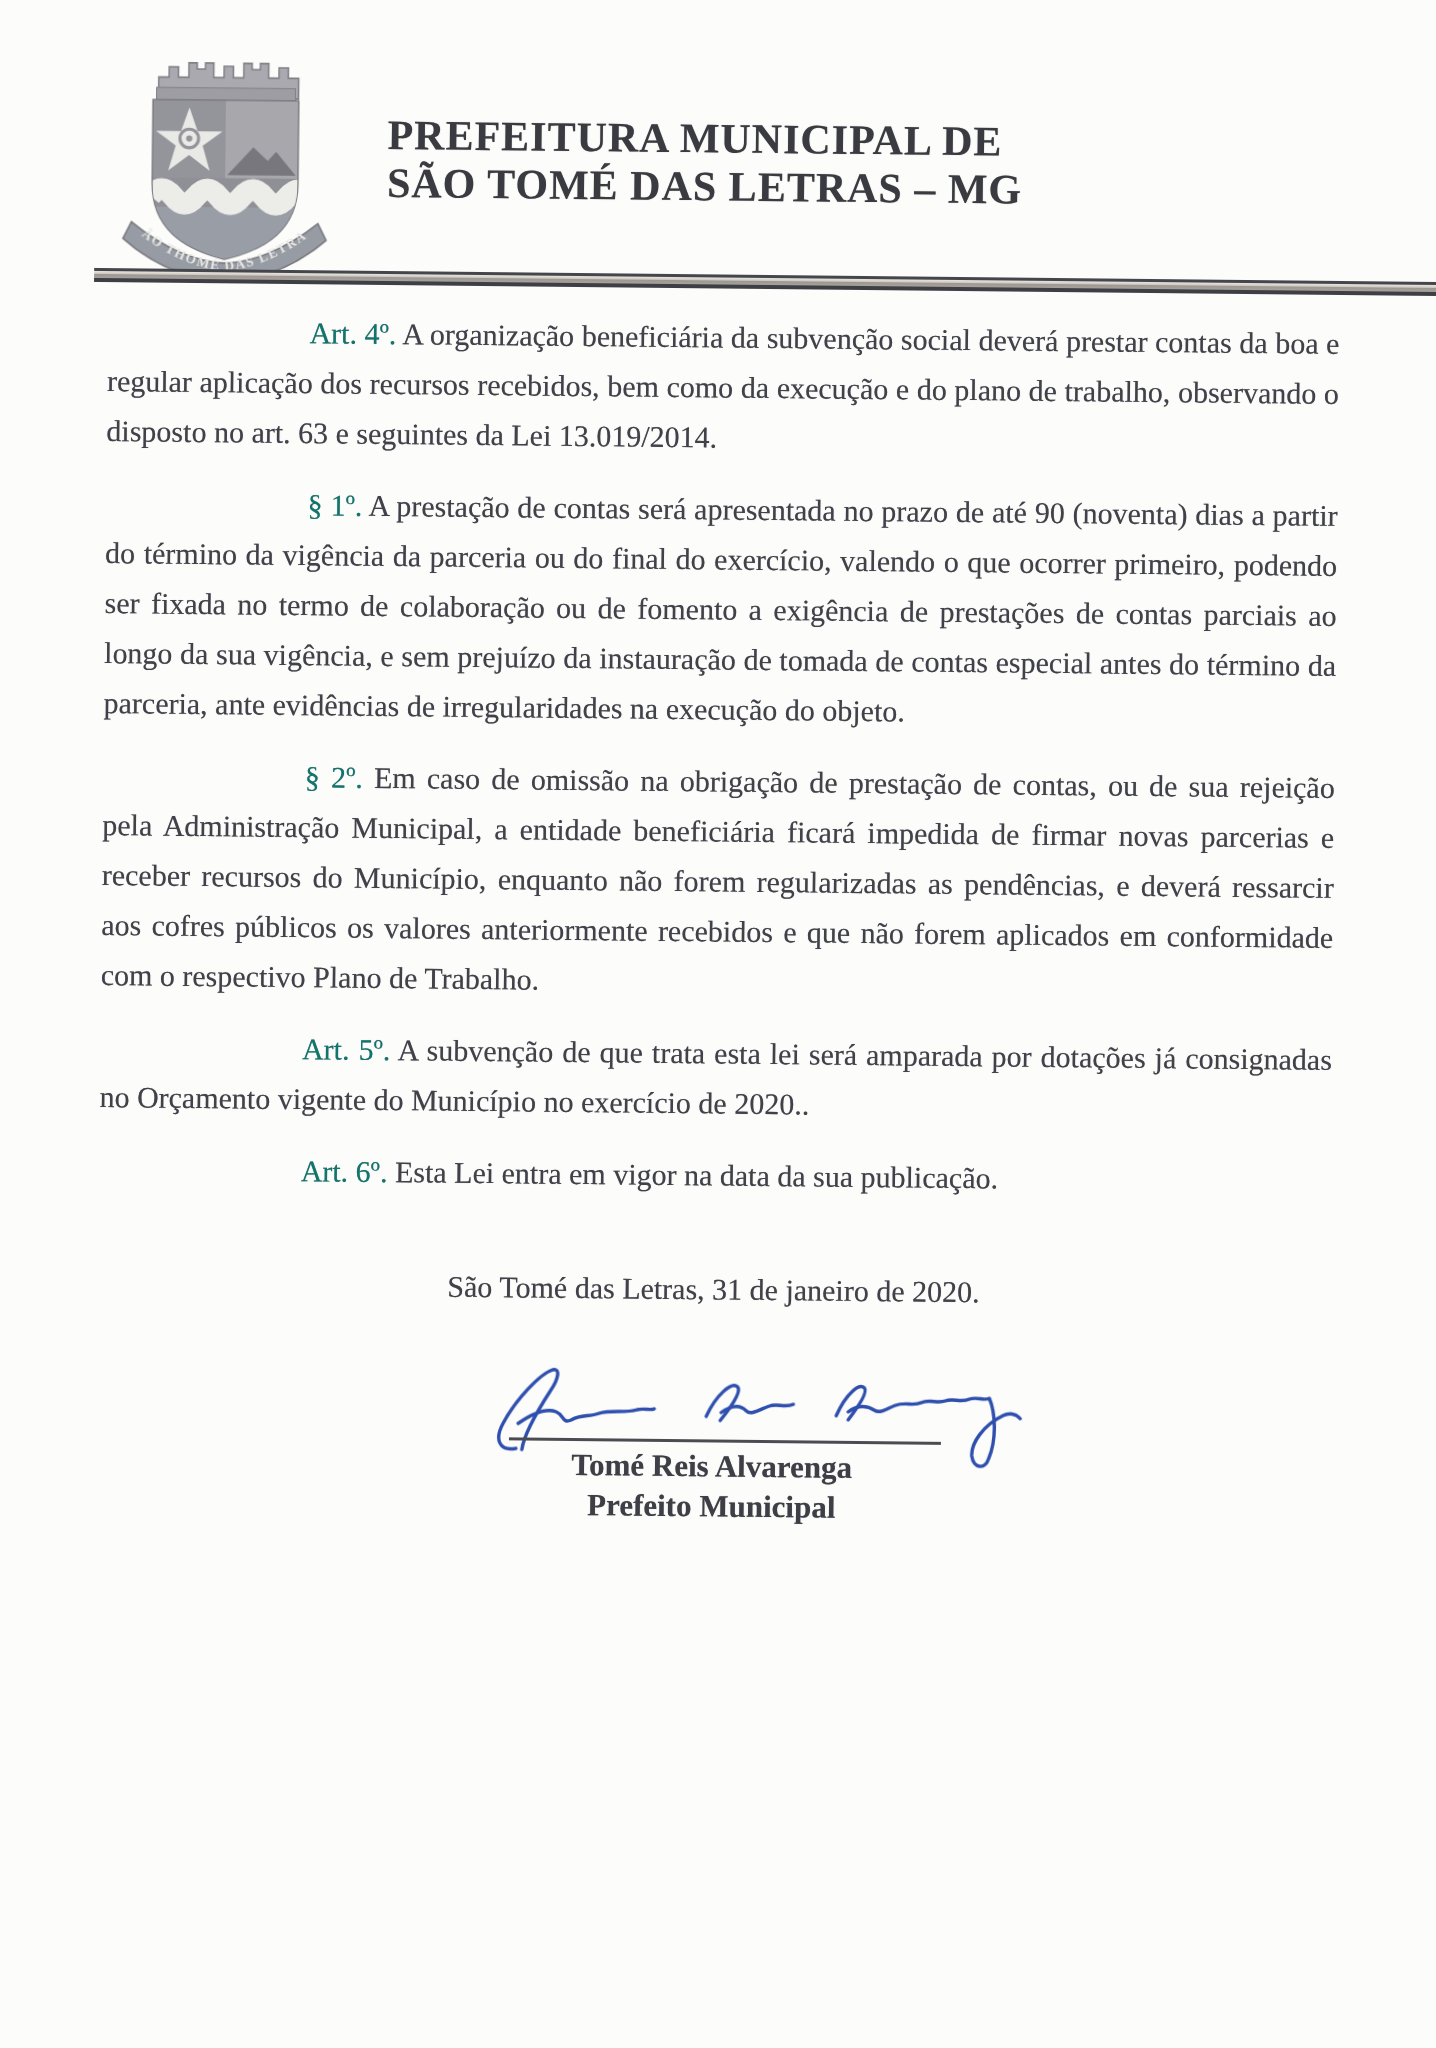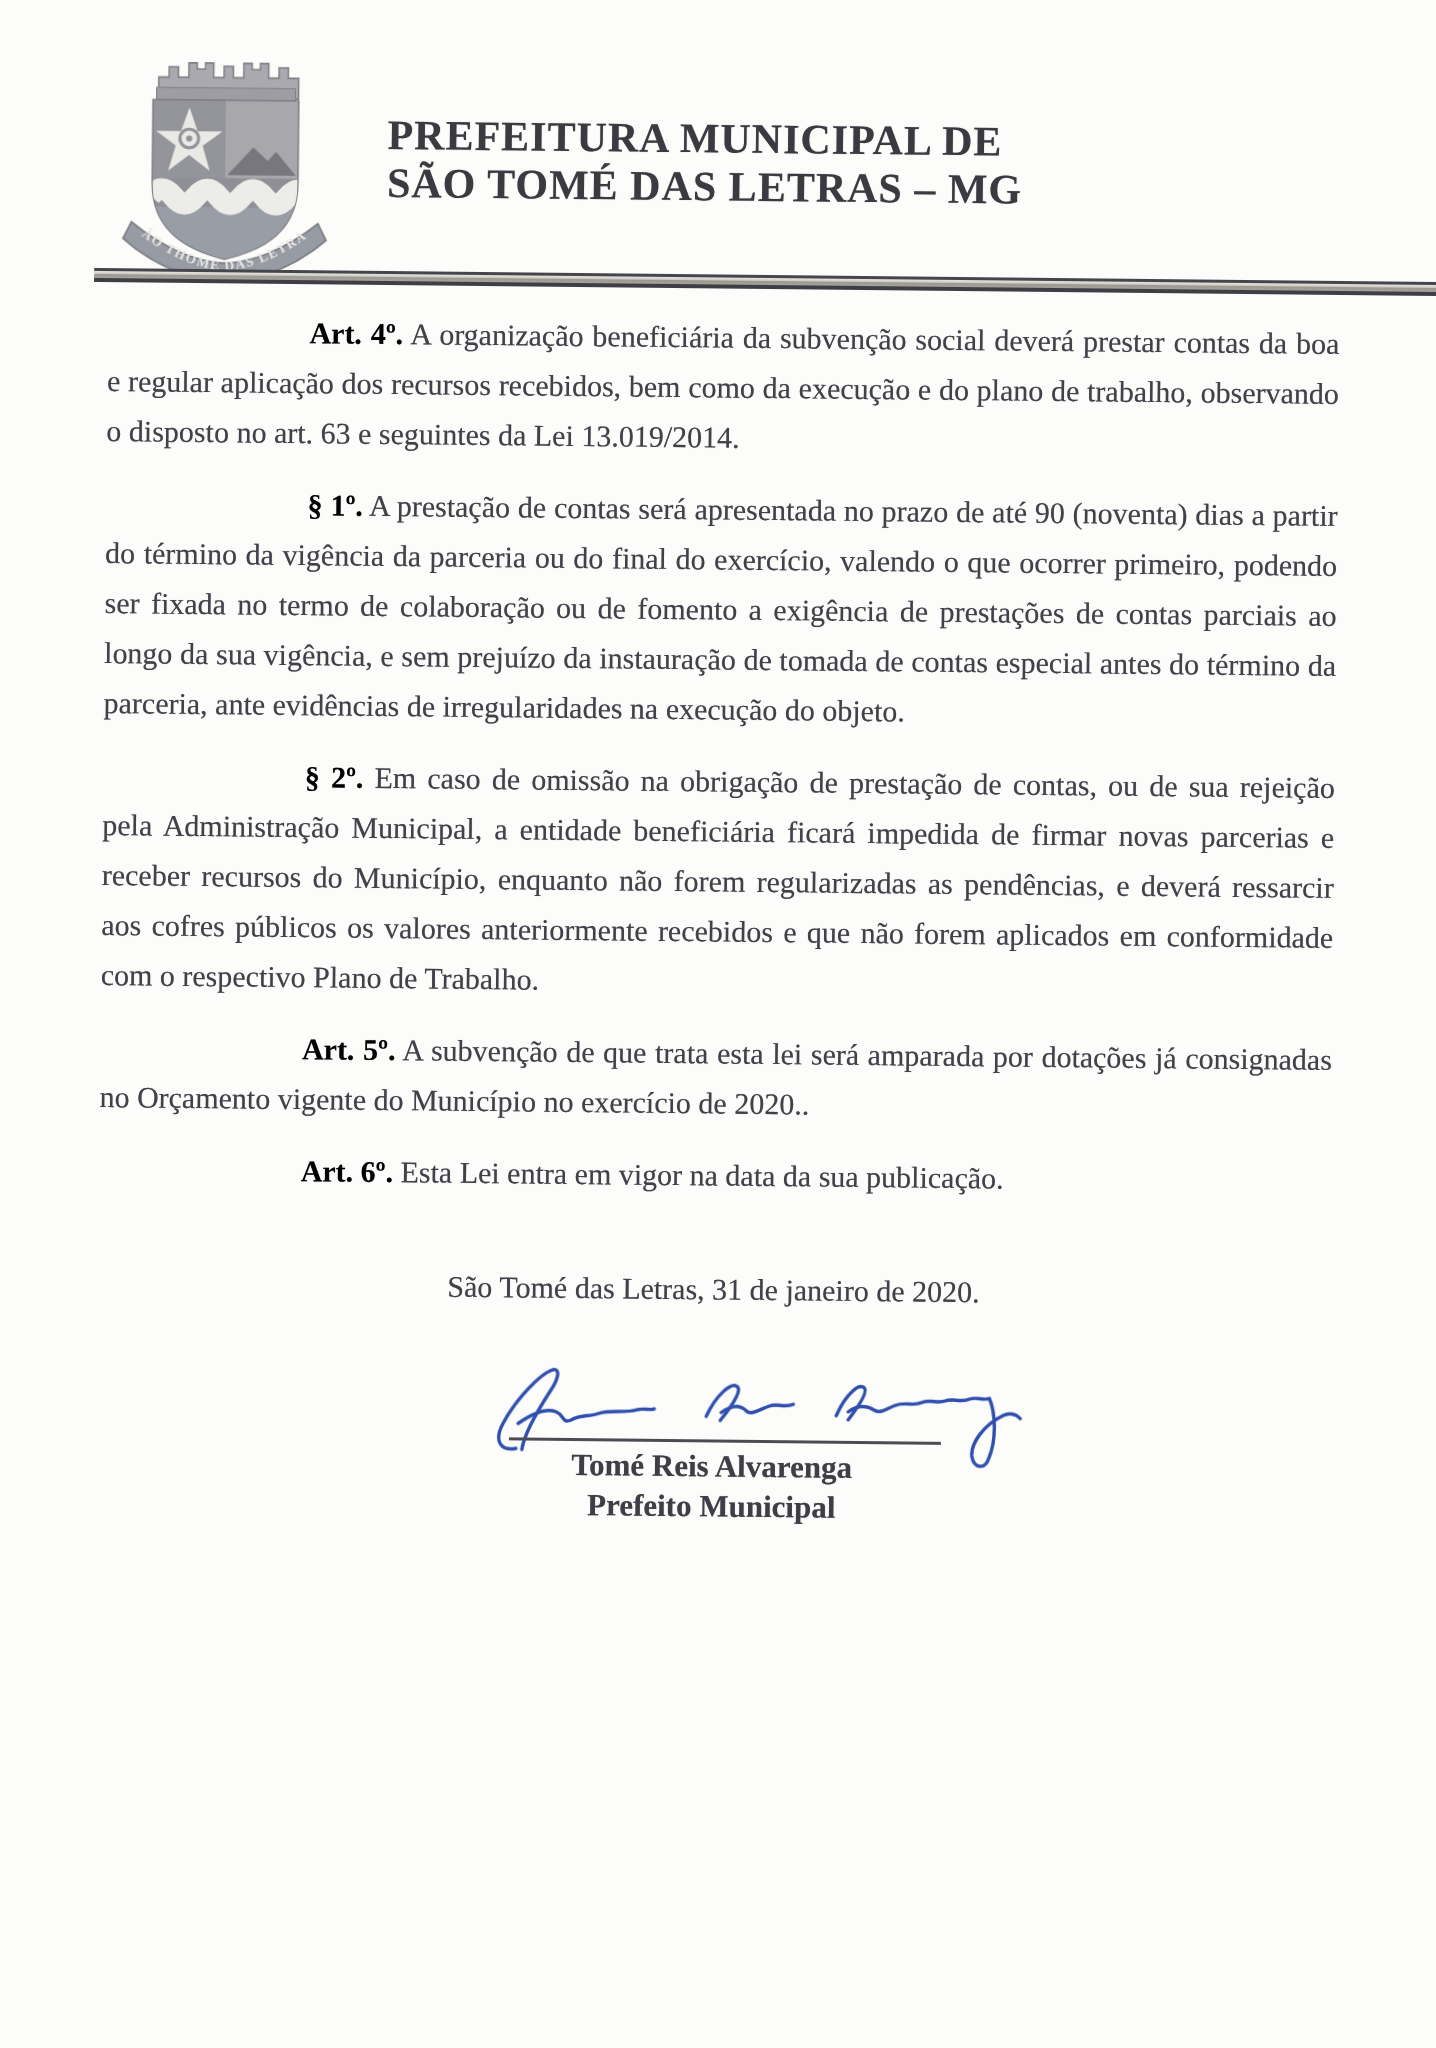--- a/index.html
+++ b/index.html
@@ -44,21 +44,21 @@
   }
   
   .body{
     position:absolute;left:108px;top:306px;width:1232px;
     font-size:30px;line-height:50px;
     color:#41414a;
     text-align:justify;
     text-shadow:0 0 0.7px rgba(63,63,72,.55);
   }
   .par{margin:0 0 22px 0;text-indent:202px;}
-  .par .lead{font-weight:bold;color:#000000;}
+  .par .lead{font-weight:normal;color:#0f766e;}
   .dateline{
     margin:64px 0 0 0;
     text-indent:0;
     text-align:center;
   }
   
   .signature-ink{
     position:absolute;left:500px;top:1348px;
     width:548px;height:122px;
     filter:blur(0.3px);

